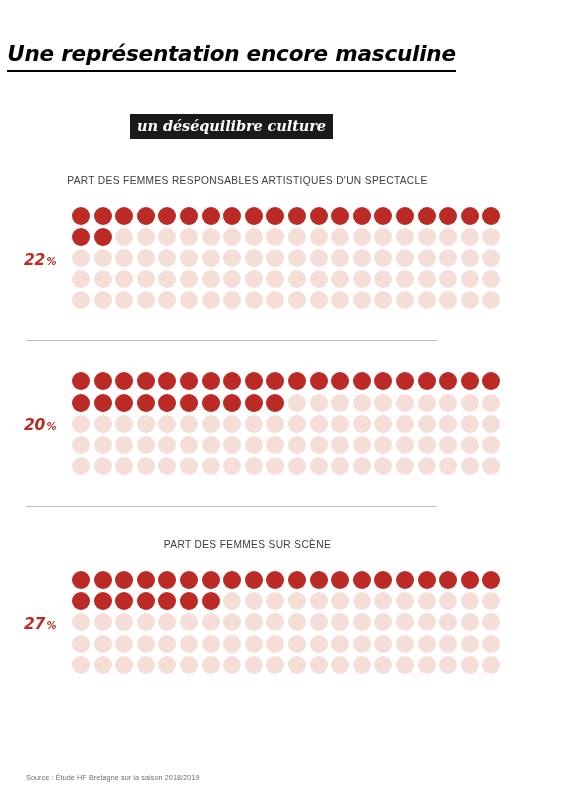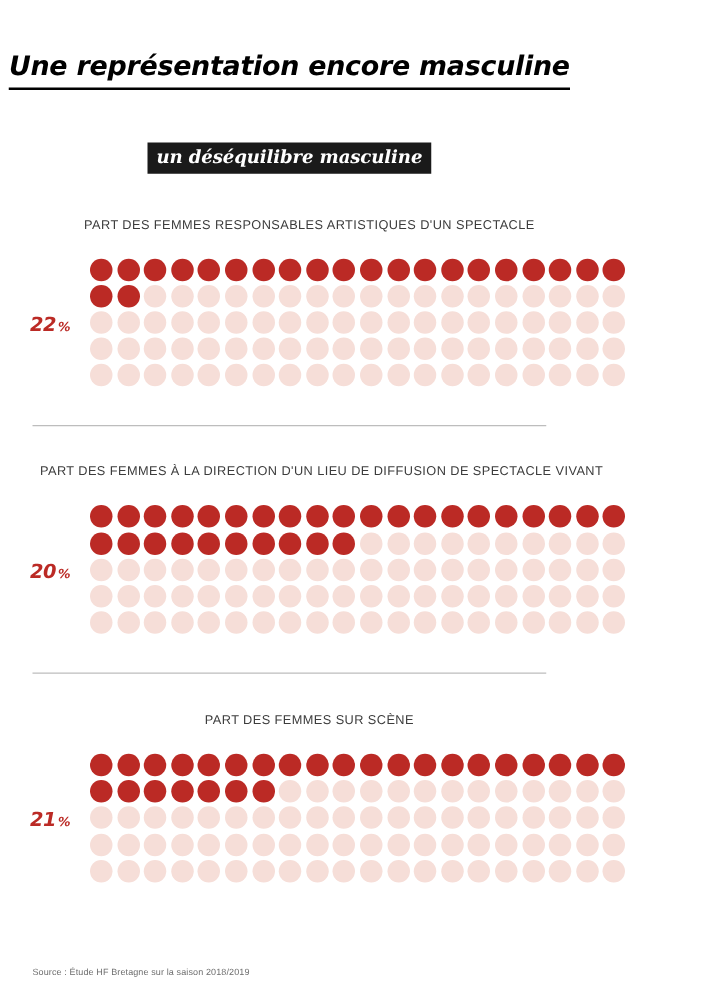--- a/index.html
+++ b/index.html
@@ -150,21 +150,21 @@
 </head>
 <body>
 
 <div class="page">
 
   <div class="header">
     <div class="main-title">Une représentation encore masculine</div>
 
     <div class="subtitle-wrap">
       <br>
-      <div class="subtitle-line">un déséquilibre masculine</div>
+      <div class="subtitle-line">un déséquilibre culture</div>
     </div>
   </div>
 
   <div class="section sec1">
     <div class="section-label sec-label-gap">PART DES FEMMES RESPONSABLES ARTISTIQUES D'UN SPECTACLE</div>
     <div class="chart-row">
       <div class="pct">
         <span class="num">22</span><span class="sym">%</span>
       </div>
       <div class="dot-grid">
@@ -280,21 +280,20 @@
           </div>
         </div>
     </div>
   </div>
 
   <div class="after-grid-1"></div>
   <div class="divider"></div>
   <div class="before-label-2"></div>
 
   <div class="section">
-    <div class="section-label sec-label-gap">PART DES FEMMES À LA DIRECTION D'UN LIEU DE DIFFUSION DE SPECTACLE VIVANT</div>
     <div class="chart-row">
       <div class="pct">
         <span class="num">20</span><span class="sym">%</span>
       </div>
       <div class="dot-grid">
           <div class="dot-row">
             <div class="dot on"></div>
             <div class="dot on"></div>
             <div class="dot on"></div>
             <div class="dot on"></div>
@@ -408,21 +407,21 @@
   </div>
 
   <div class="after-grid-2"></div>
   <div class="divider"></div>
   <div class="before-label-3"></div>
 
   <div class="section">
     <div class="section-label sec-label-gap">PART DES FEMMES SUR SCÈNE</div>
     <div class="chart-row">
       <div class="pct">
-        <span class="num">21</span><span class="sym">%</span>
+        <span class="num">27</span><span class="sym">%</span>
       </div>
       <div class="dot-grid">
           <div class="dot-row">
             <div class="dot on"></div>
             <div class="dot on"></div>
             <div class="dot on"></div>
             <div class="dot on"></div>
             <div class="dot on"></div>
             <div class="dot on"></div>
             <div class="dot on"></div>

